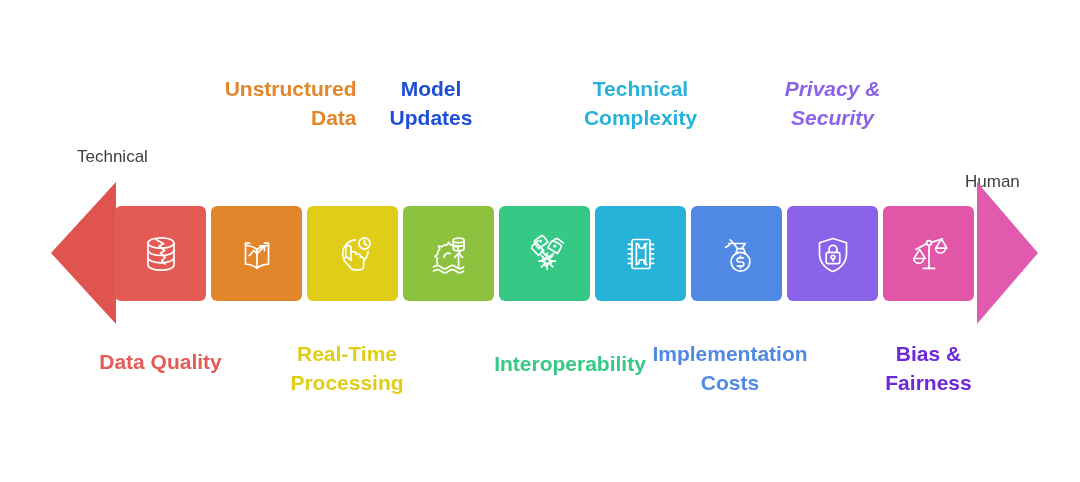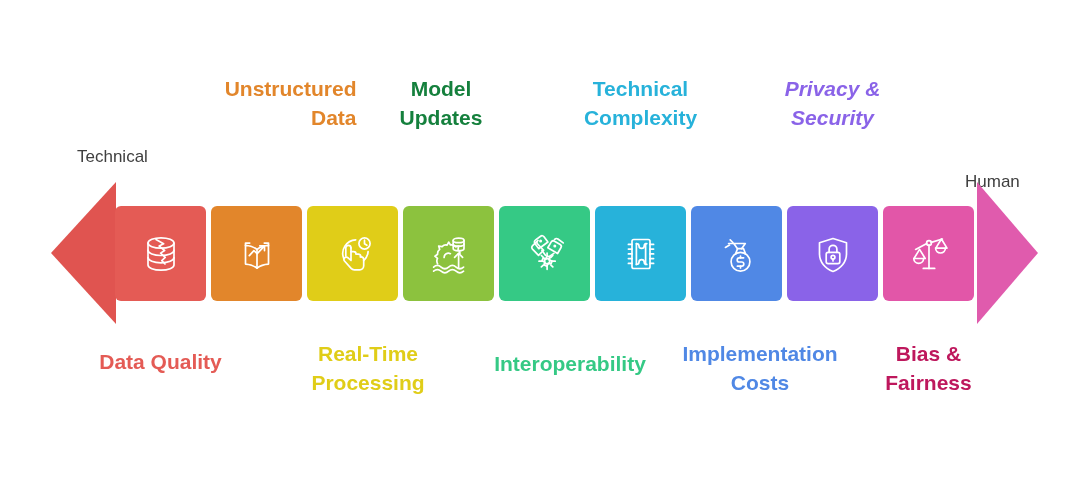--- a/index.html
+++ b/index.html
@@ -215,28 +215,28 @@
     <path class="ico-stroke" d="M36.4 8l-5.6 9.1H42L36.4 8z" transform="translate(-1 0)"></path>
     <path class="ico-stroke" d="M40.4 17.1a4.9 4.9 0 0 1-9.8 0" transform="translate(-1 0)"></path>
         </svg>
       </div>
     </div>
 
   <div id="labels-layer">
       <div class="cat-label below" style="color: rgb(228, 91, 85); left: 60.5px; width: 200px; position: absolute; top: 348px;">Data Quality</div>
       <div class="cat-label above" style="color: rgb(226, 134, 43); left: 156.5px; width: 200px; position: absolute; top: 75px; text-align: right;">Unstructured
 Data</div>
-      <div class="cat-label below" style="color: rgb(224, 205, 24); left: 268px; width: 200px; position: absolute; top: 340px;">Real-Time
+      <div class="cat-label below" style="color: rgb(224, 205, 24); left: 247px; width: 200px; position: absolute; top: 340px;">Real-Time
 Processing</div>
-      <div class="cat-label above" style="color: #15803d; left: 341px; width: 200px; position: absolute; top: 75px;">Model
+      <div class="cat-label above" style="color: #1d4ed8; left: 331px; width: 200px; position: absolute; top: 75px;">Model
 Updates</div>
       <div class="cat-label below" style="color: rgb(53, 201, 133); left: 470px; width: 200px; position: absolute; top: 340px; margin-top: 10px;">Interoperability</div>
       <div class="cat-label above" style="color: rgb(39, 178, 218); left: 540.5px; width: 200px; position: absolute; top: 75px;">Technical
 Complexity</div>
-      <div class="cat-label below" style="color: rgb(80, 136, 229); left: 660px; width: 200px; position: absolute; top: 340px;">Implementation
+      <div class="cat-label below" style="color: rgb(80, 136, 229); left: 630px; width: 200px; position: absolute; top: 340px;">Implementation
 Costs</div>
       <div class="cat-label above" style="color: rgb(138, 99, 232); left: 732.5px; width: 200px; position: absolute; top: 75px; font-style: italic;">Privacy &amp;
 Security</div>
-      <div class="cat-label below" style="color: #be185d; left: 828.5px; width: 200px; position: absolute; top: 340px;">Bias &amp;
+      <div class="cat-label below" style="color: #6d28d9; left: 828.5px; width: 200px; position: absolute; top: 340px;">Bias &amp;
 Fairness</div>
     </div>
 
 </div>
 
 </body></html>

